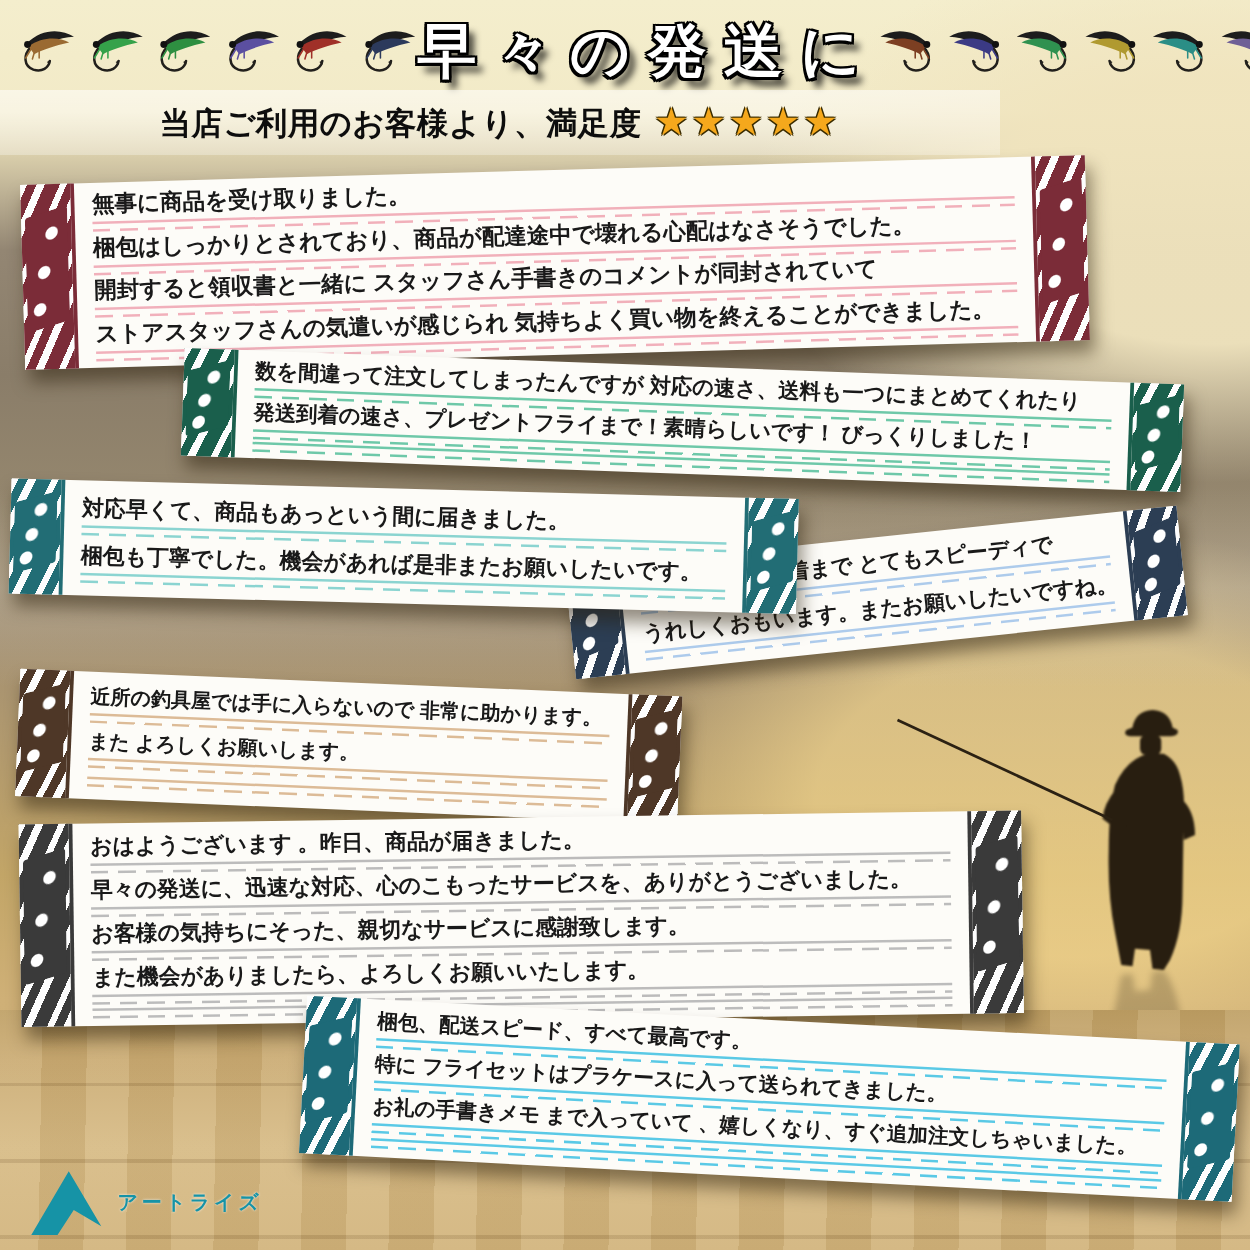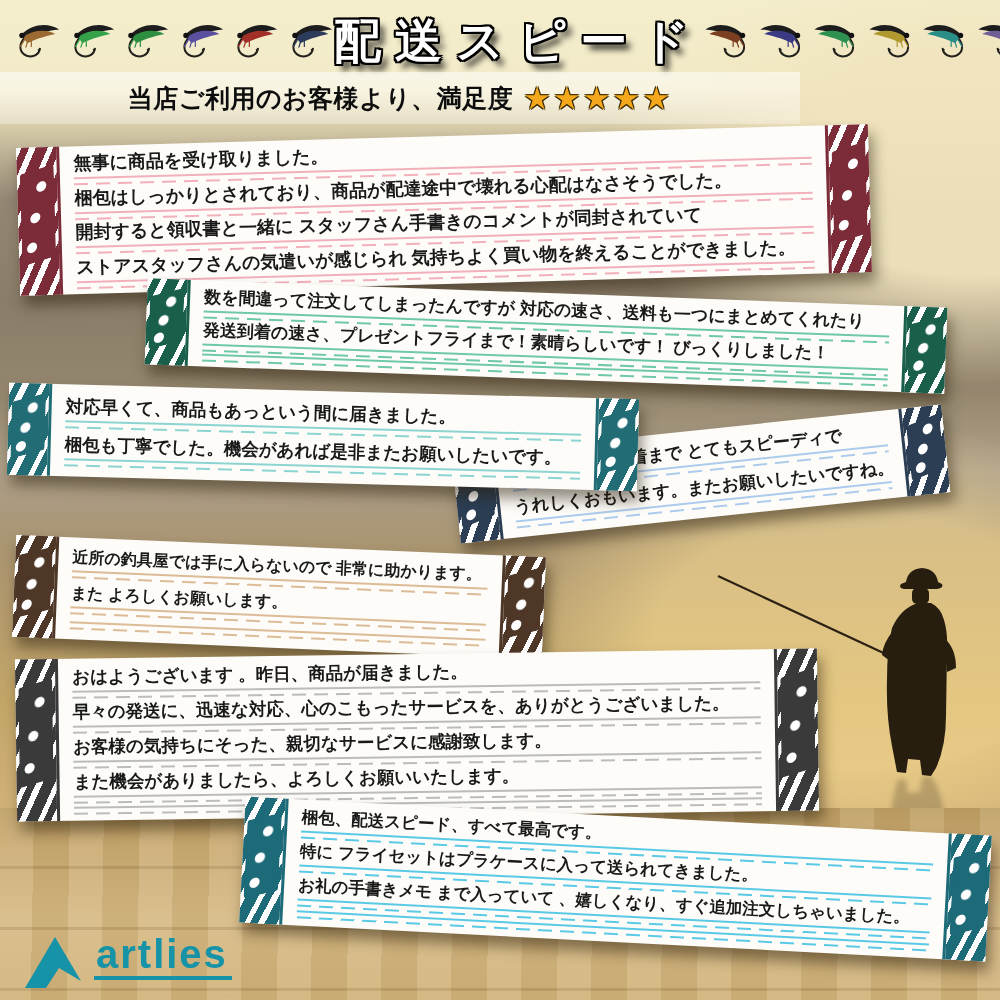--- a/index.html
+++ b/index.html
@@ -170,21 +170,21 @@
   </svg>
         <svg class="fly" viewBox="0 0 64 52" style="--fc: #2c3a5c;">
     <path d="M17 21 C8 30 9 41 19 45 C28 48 35 43 36 36" fill="none" stroke="#22201c" stroke-width="2.6" stroke-linecap="round"></path>
     <path d="M33 37 l4 -2 -1 5 z" fill="#22201c"></path>
     <path d="M12 18 C28 2 48 3 61 11 C45 12 30 18 20 25 Z" fill="#1d1d1d"></path>
     <path d="M14 21 C28 11 45 11 56 17 C41 20 28 25 20 29 Z" fill="var(--fc)"></path>
     <path d="M17 23 L11 33 M21 24 L18 34 M25 25 L25 33" stroke="var(--fc)" stroke-width="1.6" stroke-linecap="round"></path>
     <circle cx="13" cy="19" r="3.6" fill="#111"></circle>
   </svg>
       </div>
-    <h1 class="title">配送スピード</h1>
+    <h1 class="title">早々の発送に</h1>
     <div id="flies-right" class="flies flip">
         <svg class="fly" viewBox="0 0 64 52" style="--fc: #7c3f22;">
     <path d="M17 21 C8 30 9 41 19 45 C28 48 35 43 36 36" fill="none" stroke="#22201c" stroke-width="2.6" stroke-linecap="round"></path>
     <path d="M33 37 l4 -2 -1 5 z" fill="#22201c"></path>
     <path d="M12 18 C28 2 48 3 61 11 C45 12 30 18 20 25 Z" fill="#1d1d1d"></path>
     <path d="M14 21 C28 11 45 11 56 17 C41 20 28 25 20 29 Z" fill="var(--fc)"></path>
     <path d="M17 23 L11 33 M21 24 L18 34 M25 25 L25 33" stroke="var(--fc)" stroke-width="1.6" stroke-linecap="round"></path>
     <circle cx="13" cy="19" r="3.6" fill="#111"></circle>
   </svg>
         <svg class="fly" viewBox="0 0 64 52" style="--fc: #3b3a84;">
@@ -398,18 +398,17 @@
     <div class="edge right">
         <div class="dots"></div>
       </div>
   </div>
 
   <div class="logo" style="--logo: #1693a6;">
     <svg class="logo-mark" viewBox="0 0 60 58">
       <path d="M2 54 L32 3 L58 47 L36 34 L23 54 Z" fill="var(--logo)"></path>
     </svg>
     <div class="logo-text">
-      <span class="logo-name">artlies</span>
       <span class="logo-kana">アートライズ</span>
     </div>
   </div>
 
 </div>
 
 </body></html>

